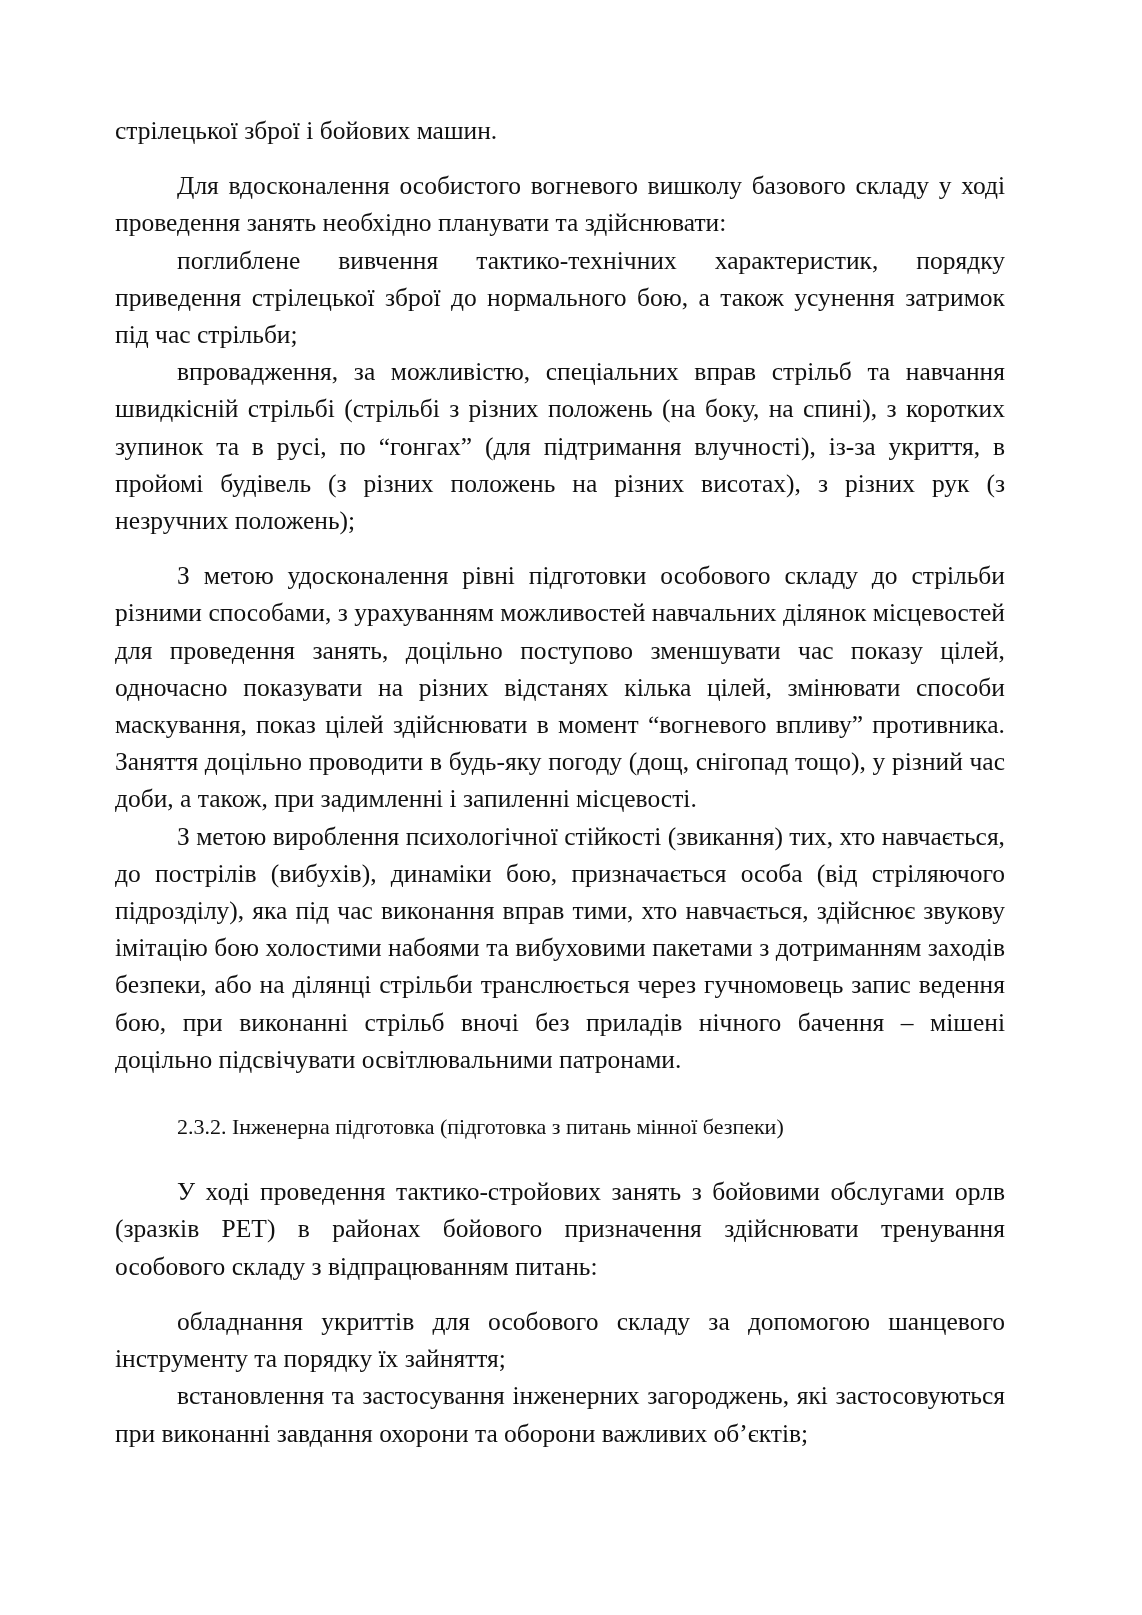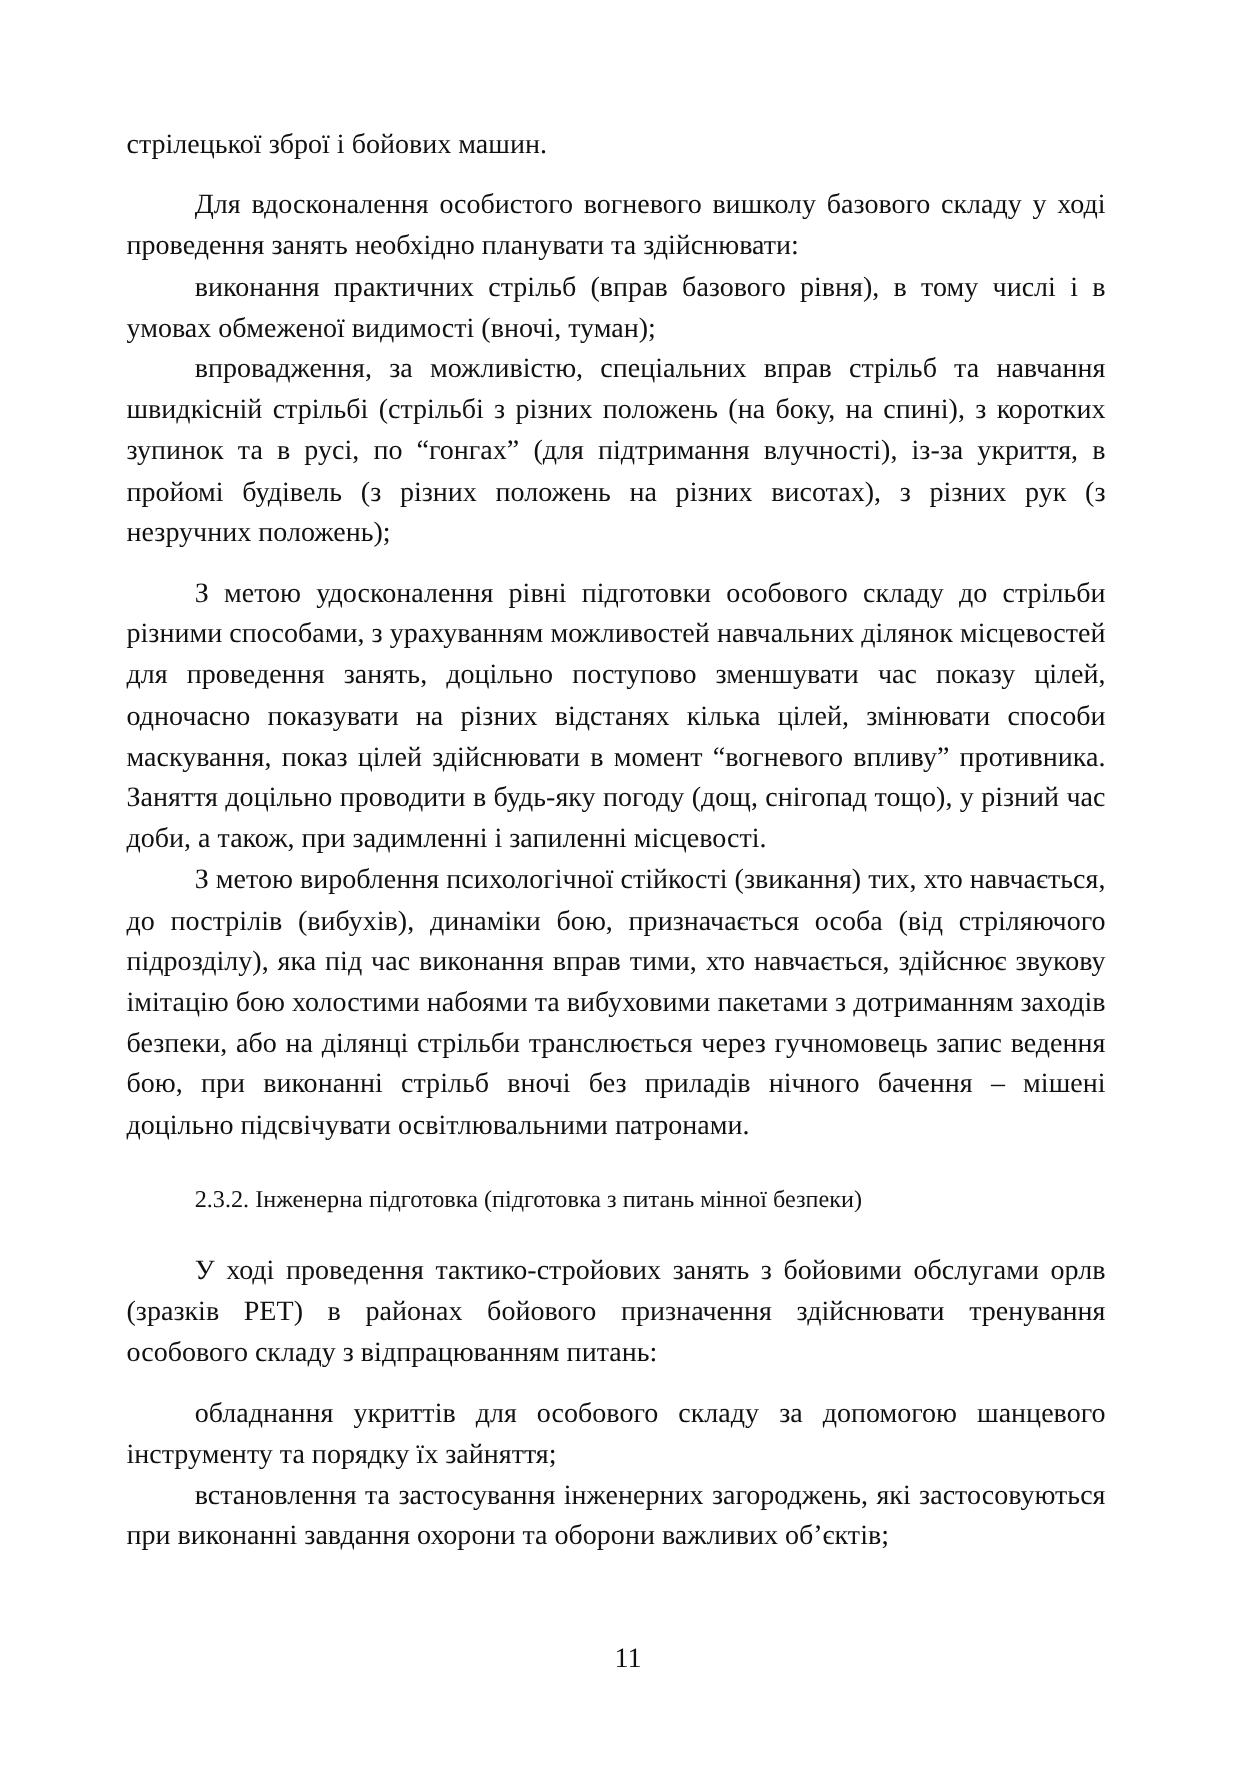--- a/index.html
+++ b/index.html
@@ -78,22 +78,22 @@
 <div class="page">
 
   <div class="content">
 
     <p class="para cont">стрілецької зброї і бойових машин.</p>
 
     <div class="spacer-para"></div>
 
     <p class="para indent">Для вдосконалення особистого вогневого вишколу базового складу у ході проведення занять необхідно планувати та здійснювати:</p>
 
+    <p class="para indent">поглиблене вивчення тактико-технічних характеристик, порядку приведення стрілецької зброї до нормального бою, а також усунення затримок під час стрільби;</p>
 
-    <p class="para indent">виконання практичних стрільб (вправ базового рівня), в тому числі і в умовах обмеженої видимості (вночі, туман);</p>
 
     <p class="para indent">впровадження, за можливістю, спеціальних вправ стрільб та навчання швидкісній стрільбі (стрільбі з різних положень (на боку, на спині), з коротких зупинок та в русі, по “гонгах” (для підтримання влучності), із-за укриття, в пройомі будівель (з різних положень на різних висотах), з різних рук (з незручних положень);</p>
 
 
     <div class="spacer-para"></div>
 
     <p class="para indent">З метою удосконалення рівні підготовки особового складу до стрільби різними способами, з урахуванням можливостей навчальних ділянок місцевостей для проведення занять, доцільно поступово зменшувати час показу цілей, одночасно показувати на різних відстанях кілька цілей, змінювати способи маскування, показ цілей здійснювати в момент “вогневого впливу” противника. Заняття доцільно проводити в будь-яку погоду (дощ, снігопад тощо), у різний час доби, а також, при задимленні і запиленні місцевості.</p>
 
     <p class="para indent">З метою вироблення психологічної стійкості (звикання) тих, хто навчається, до пострілів (вибухів), динаміки бою, призначається особа (від стріляючого підрозділу), яка під час виконання вправ тими, хто навчається, здійснює звукову імітацію бою холостими набоями та вибуховими пакетами з дотриманням заходів безпеки, або на ділянці стрільби транслюється через гучномовець запис ведення бою, при виконанні стрільб вночі без приладів нічного бачення – мішені доцільно підсвічувати освітлювальними патронами.</p>
 
@@ -106,15 +106,14 @@
     <p class="para indent">У ході проведення тактико-стройових занять з бойовими обслугами орлв (зразків РЕТ) в районах бойового призначення здійснювати тренування особового складу з відпрацюванням питань:</p>
 
     <div class="spacer-para"></div>
 
     <p class="para indent">обладнання укриттів для особового складу за допомогою шанцевого інструменту та порядку їх зайняття;</p>
 
     <p class="para indent">встановлення та застосування інженерних загороджень, які застосовуються при виконанні завдання охорони та оборони важливих об’єктів;</p>
 
   </div>
 
-  <div class="page-number">11</div>
 
 </div>
 
 </body></html>

